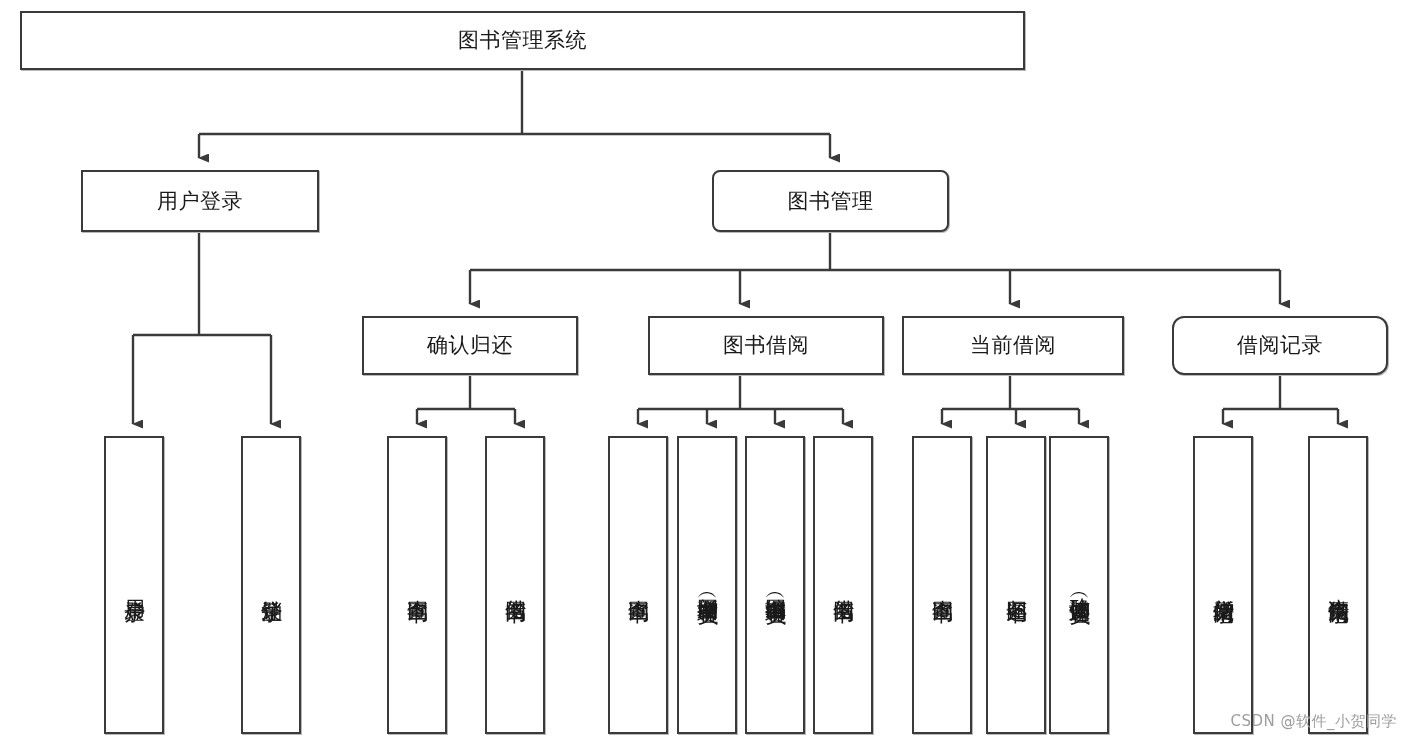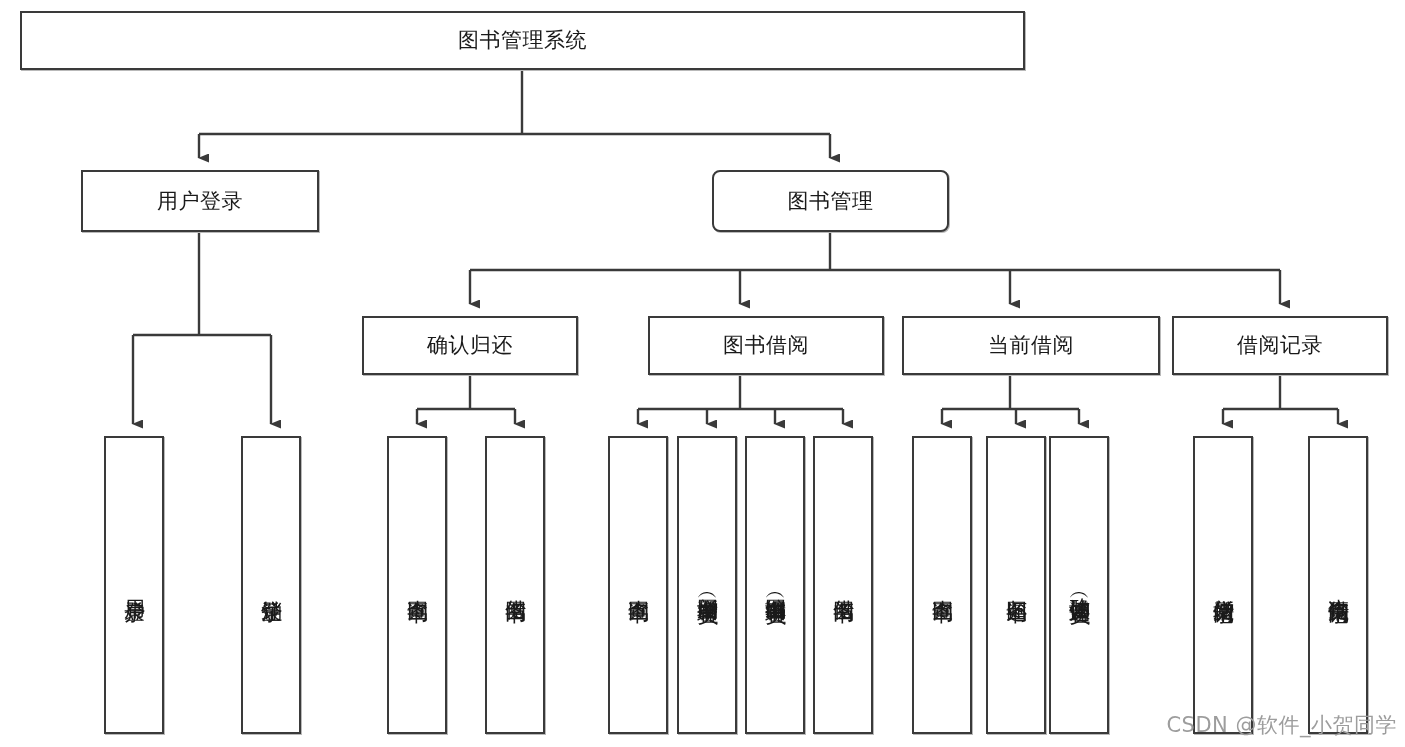--- a/index.html
+++ b/index.html
@@ -63,22 +63,22 @@
     pointer-events: none;
   }
   .conn {
     stroke: #3a3a3a;
     stroke-width: 2.4;
     fill: none;
   }
   .watermark {
     position: absolute;
     right: 8px;
-    bottom: 8px;
-    font-size: 21px;
+    bottom: 16px;
+    font-size: 15px;
     color: #9d9d9d;
     white-space: nowrap;
     letter-spacing: 0.5px;
   }
 </style>
 </head>
 <body>
 
 <div id="diagram-root">
 
@@ -143,25 +143,25 @@
   </div>
 
   <div class="node-box horizontal" style="left:362px; top:316px; width:216px; height:59px;">
     <span class="node-label-h">确认归还</span>
   </div>
 
   <div class="node-box horizontal" style="left:632px; top:316px; width:236px; height:59px;margin-left:16px;">
     <span class="node-label-h">图书借阅</span>
   </div>
 
-  <div class="node-box horizontal" style="left:902px; top:316px; width:258px; height:59px;">
+  <div class="node-box horizontal" style="left:902px; top:316px; width:222px; height:59px;">
     <span class="node-label-h">当前借阅</span>
   </div>
 
-  <div class="node-box horizontal" style="left:1172px; top:316px; width:216px; height:59px;">
+  <div class="node-box horizontal" style="left:1172px; top:316px; width:216px; height:59px;border-radius:12px;">
     <span class="node-label-h">借阅记录</span>
   </div>
 
   <div class="node-box vertical" style="left:104px; top:436px; width:60px; height:298px;">
     <span class="node-label-v">用户登录</span>
   </div>
 
   <div class="node-box vertical" style="left:241px; top:436px; width:60px; height:298px;">
     <span class="node-label-v">注销登录</span>
   </div>

